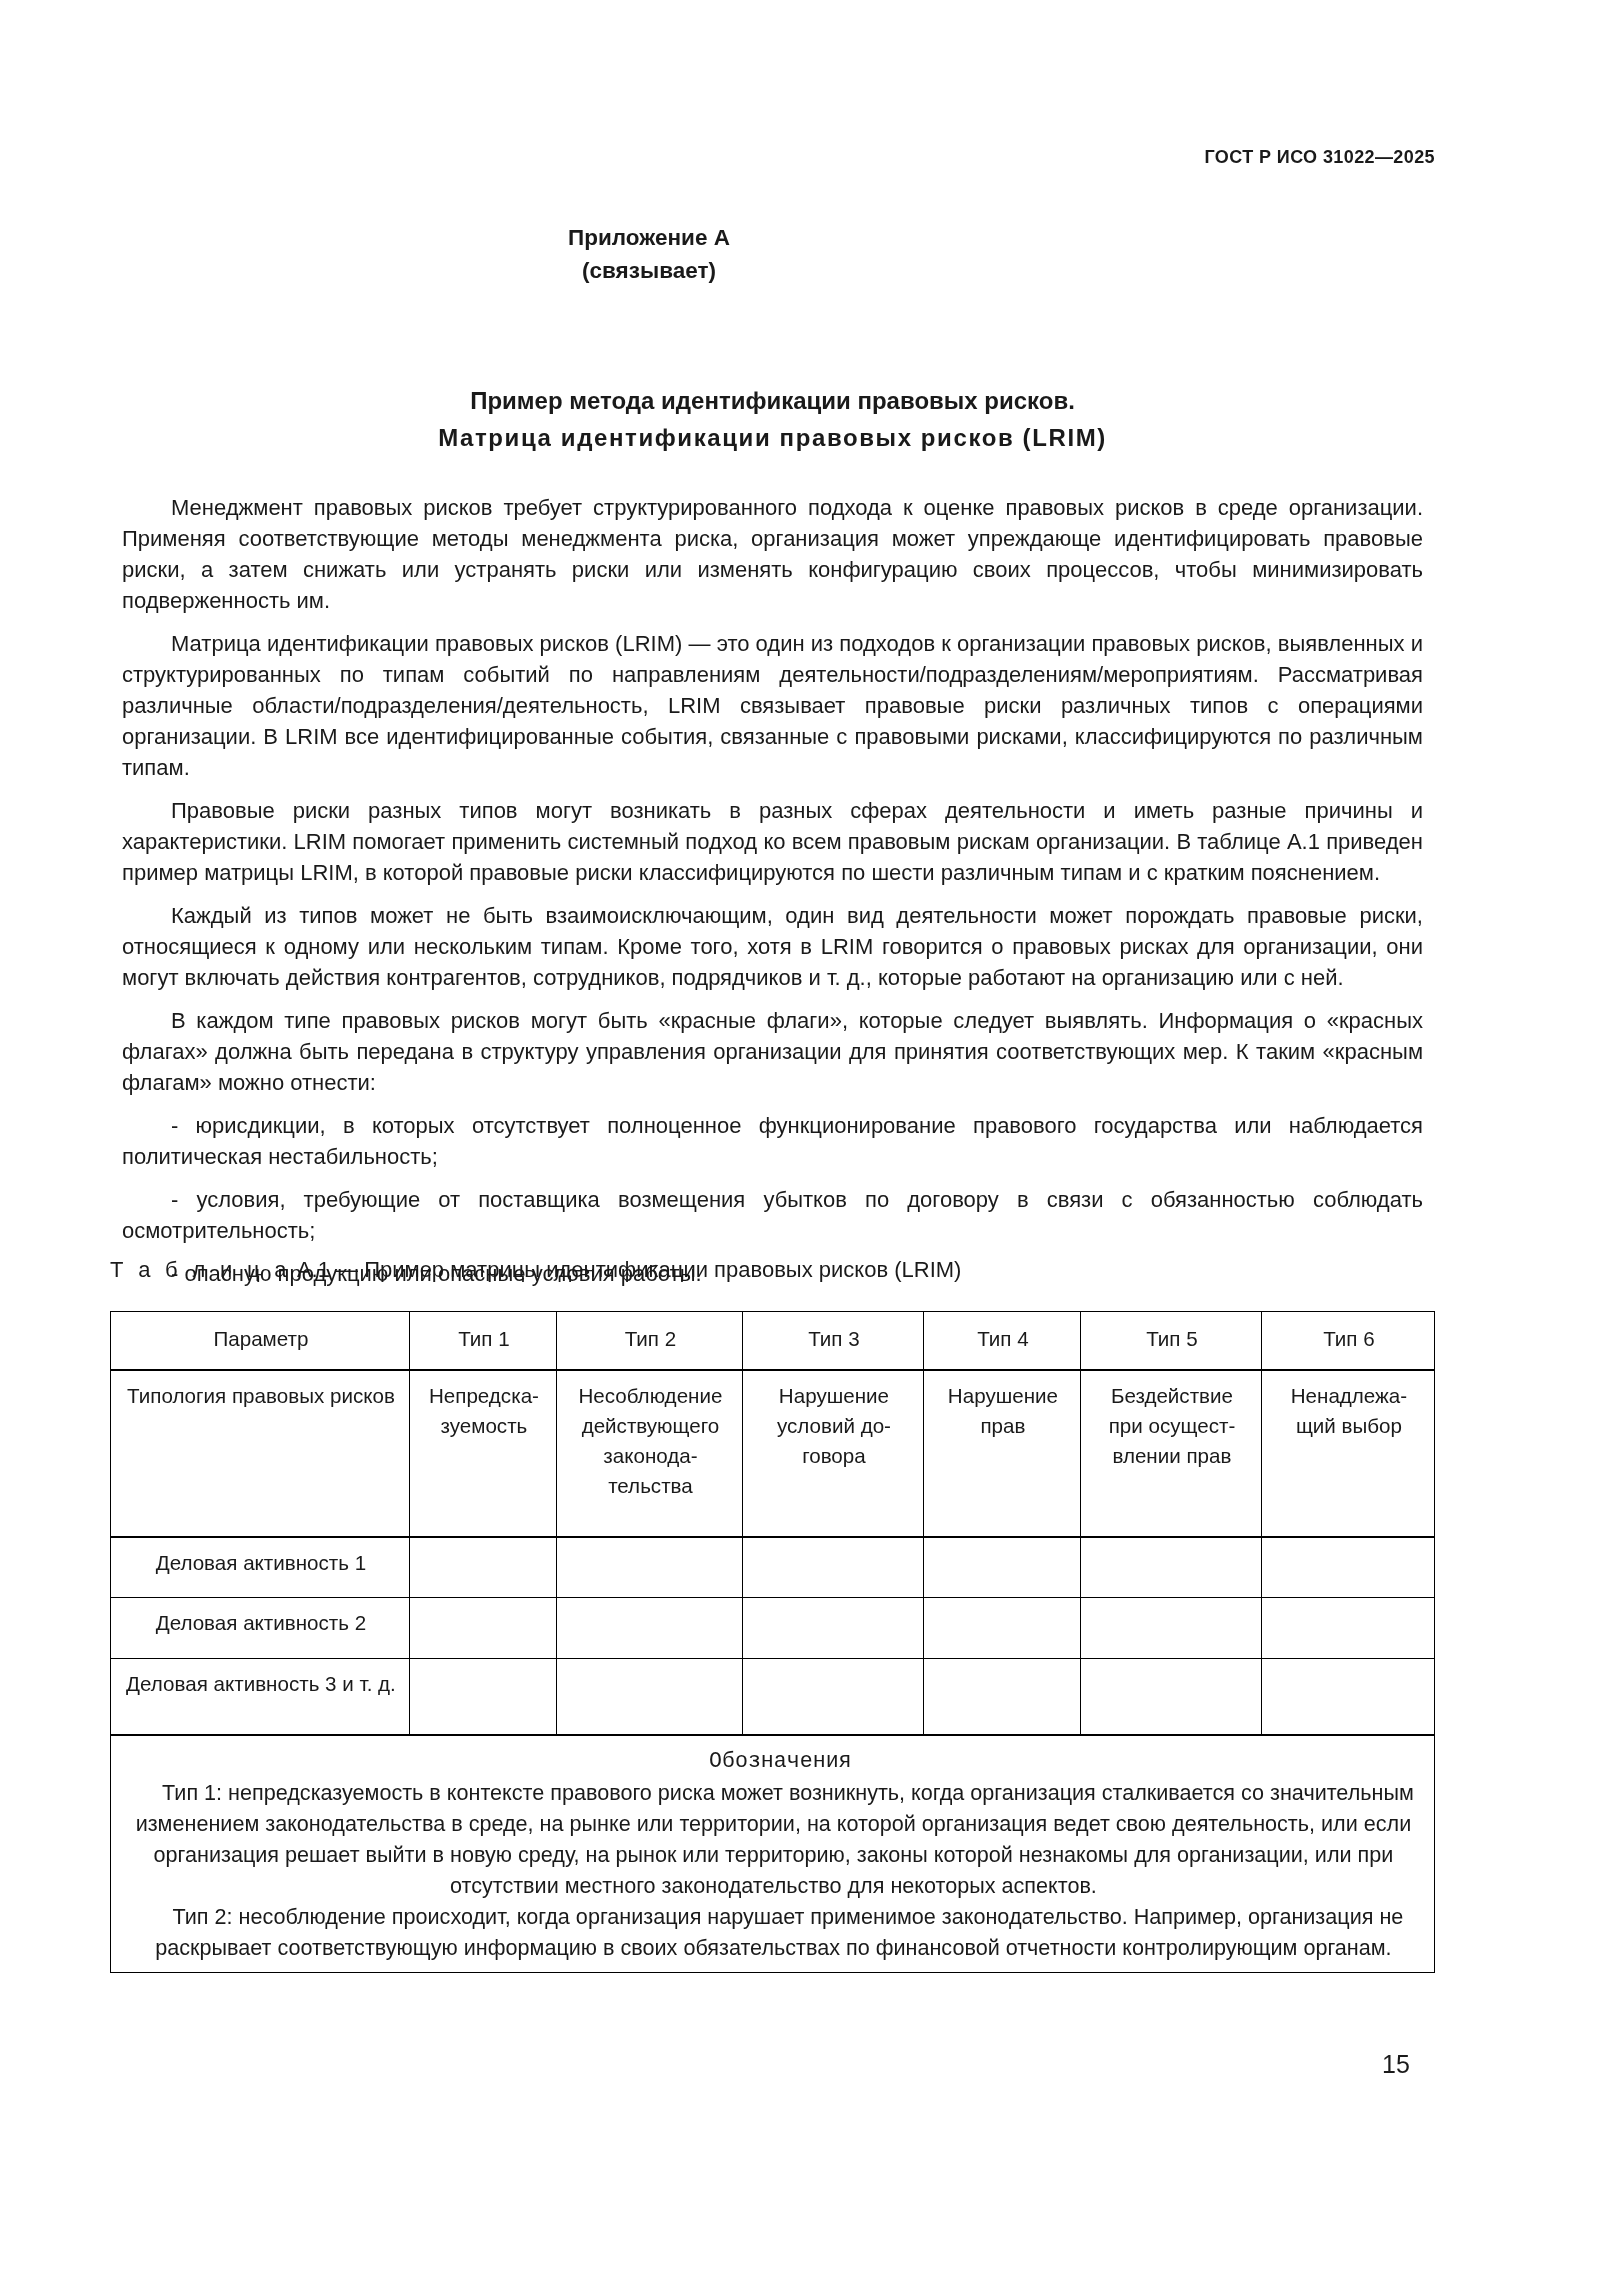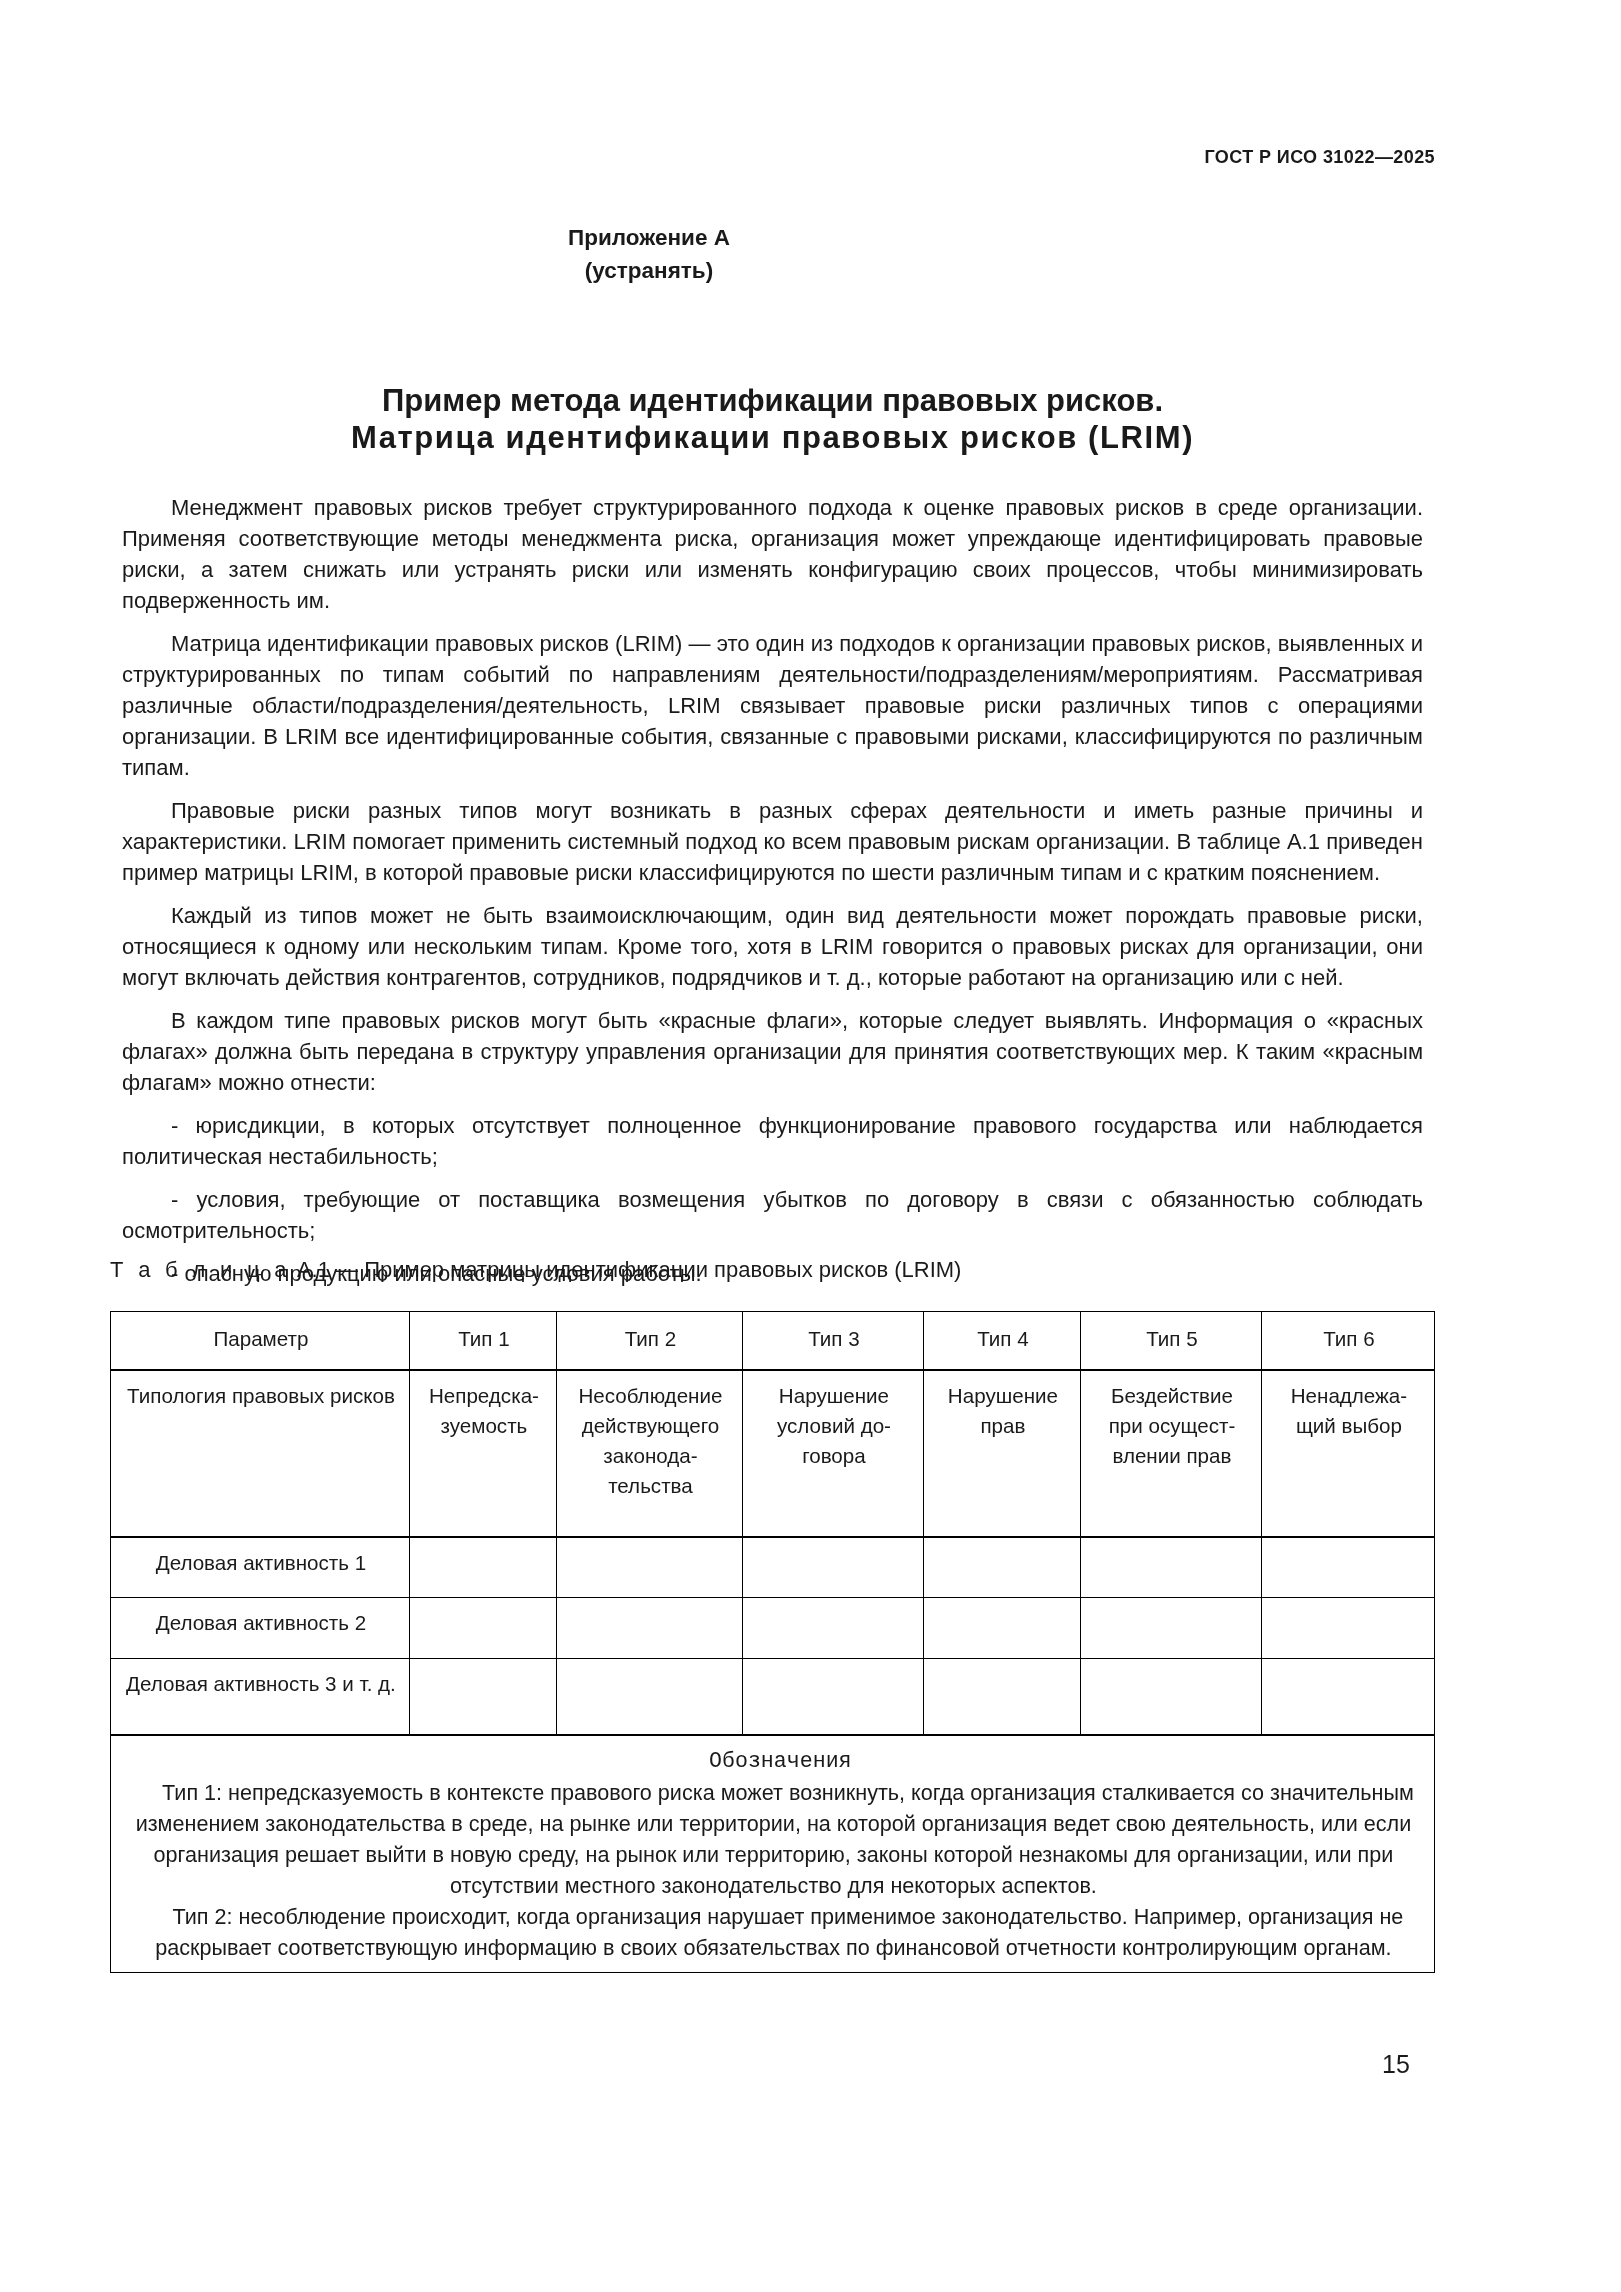--- a/index.html
+++ b/index.html
@@ -49,21 +49,21 @@
     font-weight: bold;
     line-height: 33px;
   }
 
   .main-title {
     position: absolute;
     left: 0;
     top: 382px;
     width: 1325px;
     text-align: center;
-    font-size: 31px;
+    font-size: 24px;
     font-weight: bold;
     line-height: 37px;
   }
   .main-title .spaced {
     letter-spacing: 1.6px;
   }
 
   
   .body-text {
     position: absolute;
@@ -176,21 +176,21 @@
 </head>
 <body>
 
 <div class="page">
   <div class="content">
 
     <div class="doc-header">ГОСТ Р ИСО 31022—2025</div>
 
     <div class="appendix-block">
       <div>Приложение А</div>
-      <div>(устранять)</div>
+      <div>(связывает)</div>
     </div>
 
     <div class="main-title">
       <div>Пример метода идентификации правовых рисков.</div>
       <div class="spaced">Матрица  идентификации  правовых  рисков  (LRIM)</div>
     </div>
 
     <div class="body-text">
       <p>Менеджмент правовых рисков требует структурированного подхода к оценке правовых рисков в среде организации. Применяя соответствующие методы менеджмента риска, организация может упреждающе идентифицировать правовые риски, а затем снижать или устранять риски или изменять конфигурацию своих процессов, чтобы минимизировать подверженность им.</p>
       <p>Матрица идентификации правовых рисков (LRIM) — это один из подходов к организации правовых рисков, выявленных и структурированных по типам событий по направлениям деятельности/подразделениям/мероприятиям. Рассматривая различные области/подразделения/деятельность, LRIM связывает правовые риски различных типов с операциями организации. В LRIM все идентифицированные события, связанные с правовыми рисками, классифицируются по различным типам.</p>

